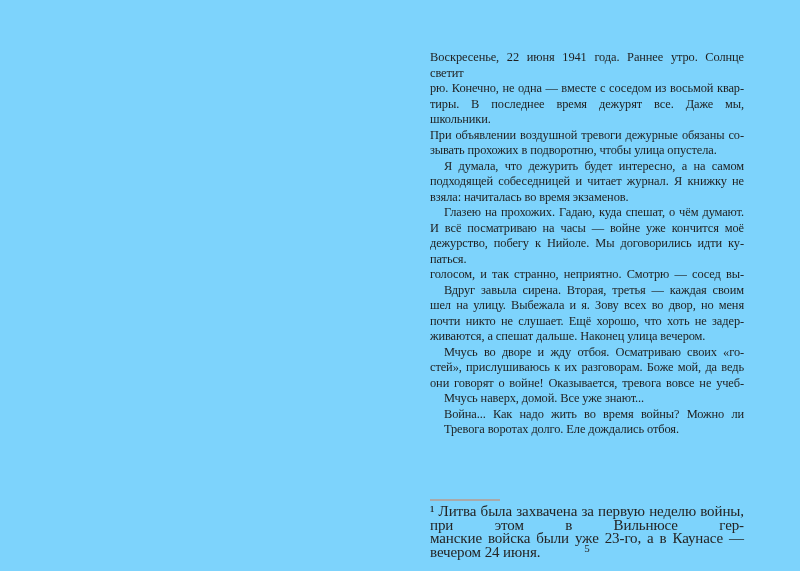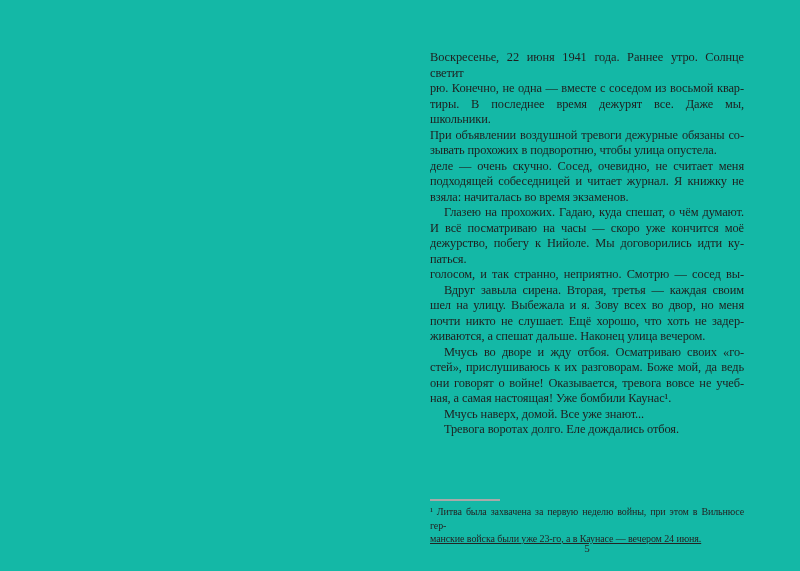--- a/index.html
+++ b/index.html
@@ -5,21 +5,21 @@
   html, body {
     margin: 0;
     padding: 0;
     background: #ffffff;
     font-family: "Liberation Serif", serif;
   }
   .page {
     position: relative;
     width: 800px;
     height: 571px;
-    background: #14b8a6;
+    background: #7dd3fc;
     color: #1f1f1f;
     overflow: hidden;
   }
   .text-block {
     position: absolute;
     left: 430px;
     top: 50px;
     width: 314px;
     font-size: 12.4px;
     line-height: 15.5px;
@@ -32,36 +32,36 @@
     text-align-last: justify;
     min-height: 15.5px;
   }
   .line.last { text-align-last: left; }
   .line.indent { text-indent: 14px; }
   .footnote {
     position: absolute;
     left: 430px;
     top: 499px;
     width: 314px;
-    font-size: 10px;
+    font-size: 15px;
     line-height: 13.5px;
     letter-spacing: -0.1px;
     color: #242424;
   }
   .footnote-rule {
     width: 70px;
     height: 2px;
     background: #a9a9a9;
     margin-bottom: 4px;
   }
   .fn-line {
     text-align: justify;
     text-align-last: justify;
   }
-  .fn-line.last { text-align-last: left; text-decoration: underline; }
+  .fn-line.last { text-align-last: left; }
   .page-number {
     position: absolute;
     left: 430px;
     top: 542px;
     width: 314px;
     text-align: center;
     font-size: 11px;
     color: #2a2a2a;
   }
 </style>
@@ -71,47 +71,47 @@
 <div class="page">
   <div class="text-block">
       <div class="paragraph">
         <div class="line">Воскресенье, 22 июня 1941 года. Раннее утро. Солнце светит</div>
         <div class="line">рю. Конечно, не одна — вместе с соседом из восьмой квар-</div>
         <div class="line">тиры. В последнее время дежурят все. Даже мы, школьники.</div>
         <div class="line">При объявлении воздушной тревоги дежурные обязаны со-</div>
         <div class="line last">зывать прохожих в подворотню, чтобы улица опустела.</div>
       </div>
       <div class="paragraph">
-        <div class="line">деле — очень скучно. Сосед, очевидно, не считает меня</div>
+        <div class="line indent">Я думала, что дежурить будет интересно, а на самом</div>
         <div class="line">подходящей собеседницей и читает журнал. Я книжку не</div>
         <div class="line last">взяла: начиталась во время экзаменов.</div>
       </div>
       <div class="paragraph">
         <div class="line indent">Глазею на прохожих. Гадаю, куда спешат, о чём думают.</div>
-        <div class="line">И всё посматриваю на часы — скоро уже кончится моё</div>
+        <div class="line">И всё посматриваю на часы — войне уже кончится моё</div>
         <div class="line">дежурство, побегу к Нийоле. Мы договорились идти ку-</div>
         <div class="line last">паться.</div>
       </div>
       <div class="paragraph">
         <div class="line">голосом, и так странно, неприятно. Смотрю — сосед вы-</div>
         <div class="line indent">Вдруг завыла сирена. Вторая, третья — каждая своим</div>
         <div class="line">шел на улицу. Выбежала и я. Зову всех во двор, но меня</div>
         <div class="line">почти никто не слушает. Ещё хорошо, что хоть не задер-</div>
         <div class="line last">живаются, а спешат дальше. Наконец улица вечером.</div>
       </div>
       <div class="paragraph">
         <div class="line indent">Мчусь во дворе и жду отбоя. Осматриваю своих «го-</div>
         <div class="line">стей», прислушиваюсь к их разговорам. Боже мой, да ведь</div>
         <div class="line">они говорят о войне! Оказывается, тревога вовсе не учеб-</div>
-        <div class="line last">ная, а самая настоящая! Уже бомбили Каунас¹.</div>
       </div>
       <div class="paragraph">
         <div class="line last indent">Мчусь наверх, домой. Все уже знают...</div>
       </div>
       <div class="paragraph">
+        <div class="line indent">Война... Как надо жить во время войны? Можно ли</div>
       </div>
       <div class="paragraph">
         <div class="line last indent">Тревога воротах долго. Еле дождались отбоя.</div>
       </div>
     </div>
   <div class="footnote">
     <div class="footnote-rule"></div>
     <div>
         <div class="fn-line">¹ Литва была захвачена за первую неделю войны, при этом в Вильнюсе гер-</div>
         <div class="fn-line last">манские войска были уже 23-го, а в Каунасе — вечером 24 июня.</div>

